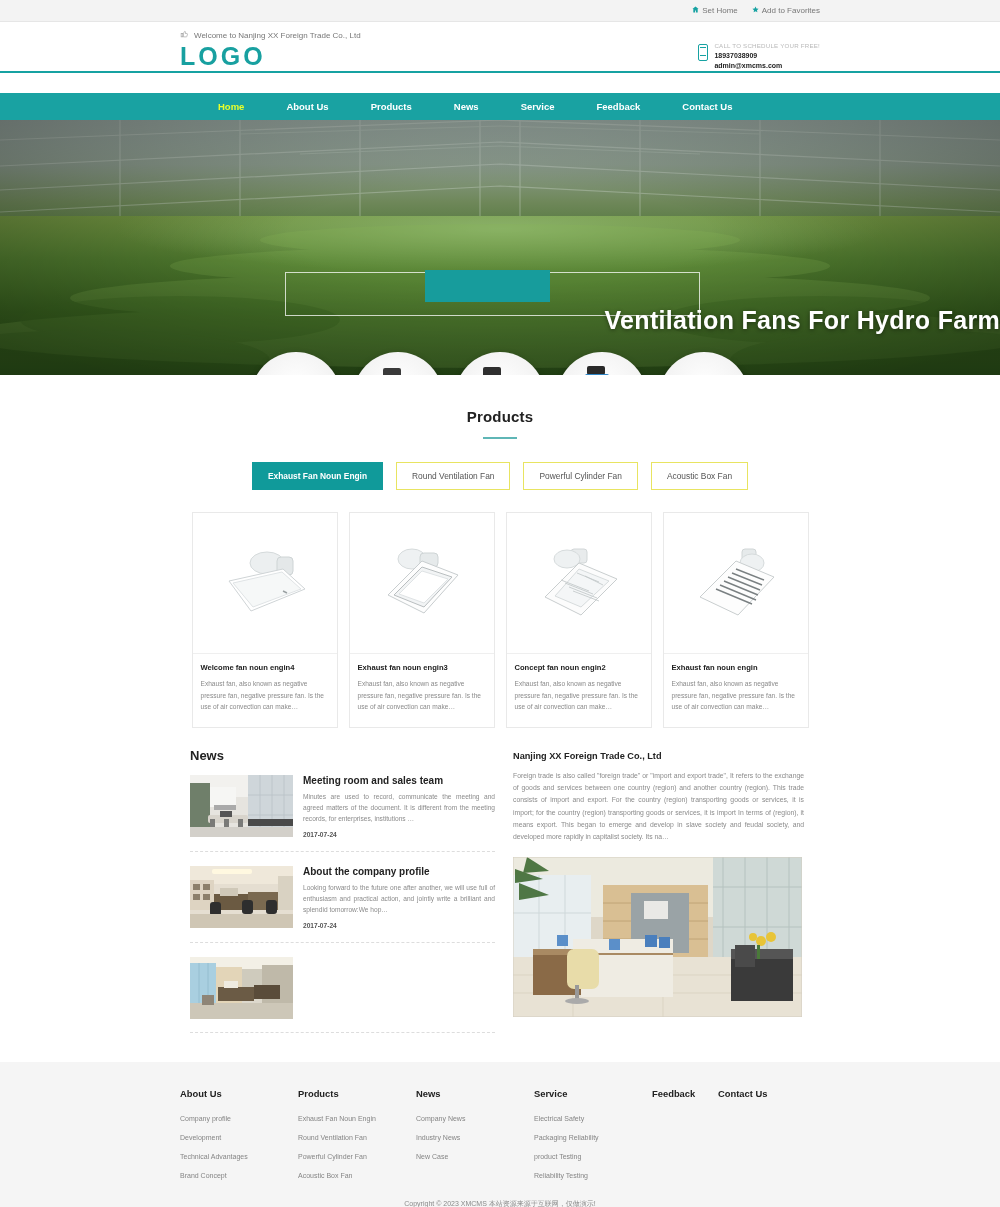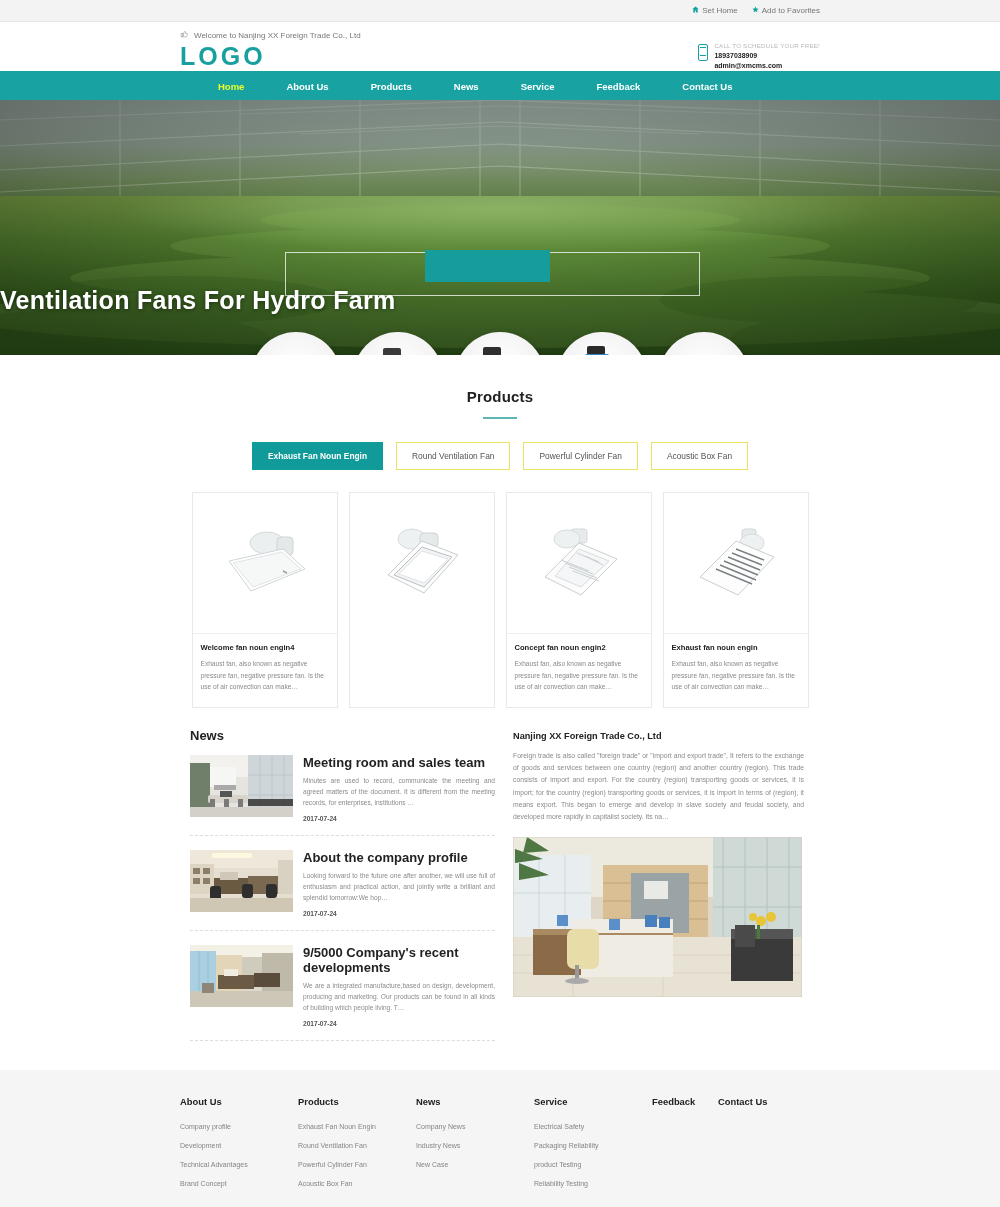--- a/index.html
+++ b/index.html
@@ -40,21 +40,21 @@
   .phone-ico::before {
     content: ""; position: absolute; left: 1px; right: 1px; top: 2.5px; bottom: 3.5px;
     border-top: 1px solid #17a2a2; border-bottom: 1px solid #17a2a2;
   }
   .contact-txt { font-size: 6.5px; line-height: 1.45; }
   .contact-txt .c1 { color: #b9b9b9; font-size: 6.2px; letter-spacing: .2px; }
   .contact-txt .c2 { color: #222; font-weight: bold; font-size: 7px; }
   .contact-txt .c3 { color: #222; font-weight: bold; font-size: 7px; }
 
   
-  .nav { height: 27px; background: #19a2a2; }
+  .nav { height: 27px; background: #19a2a2; margin-top: 20px; }
   .nav .inner { display: flex; height: 27px; align-items: center; }
   .nav a {
     color: #fff; font-size: 9.5px; font-weight: bold; text-decoration: none;
     padding: 0 16px; line-height: 27px; display: block;
   }
   .nav a.active { color: #e9ff2a; }
   .nav-list { display: flex; margin-left: 22px; }
   .nav-item + .nav-item { margin-left: 10px; }
 
   
@@ -77,21 +77,21 @@
   .hero-caption { position: absolute; left: 0; right: 0; top: 0; }
   .cap-box {
     position: absolute; left: 285px; top: 152px; width: 415px; height: 44px;
     border: 1px solid rgba(255,255,255,.75);
   }
   .cap-tealbar {
     position: absolute; left: 425px; top: 150px; width: 125px; height: 32px;
     background: #179c9c;
   }
   .hero-title {
-    position: absolute; left: 0; right: 0; top: 186px; text-align: left;
+    position: absolute; left: 0; right: 0; top: 186px; text-align: right;
     color: #fff; font-size: 25px; font-weight: bold; letter-spacing: .3px;
     text-shadow: 0 1px 4px rgba(0,0,0,.45);
     font-family: "Liberation Sans", sans-serif;
   }
 
   .hero-items { position: absolute; left: 0; right: 0; top: 232px; display: flex; justify-content: center; gap: 12px; }
   .hero-item { width: 90px; height: 90px; border-radius: 50%; overflow: hidden; position: relative;
     background: radial-gradient(circle at 50% 38%, #fff 0%, #f3f3f3 55%, #e4e4e4 100%);
     box-shadow: 0 2px 6px rgba(0,0,0,.25); }
   .hero-item .fanimg { position: absolute; inset: 0; }
@@ -117,21 +117,21 @@
   .card-desc { font-size: 6.6px; color: #8a8a8a; line-height: 1.75; margin-top: 6px; }
 
   
   .mid { display: flex; gap: 18px; margin-top: 20px; }
   .news { width: 305px; }
   .news-h { font-size: 13px; font-weight: bold; color: #222; }
   .news-item { display: flex; gap: 10px; padding: 14px 0 13px; border-bottom: 1px dashed #ddd; }
   .news-item:first-of-type { padding-top: 12px; }
   .news-thumb { width: 103px; height: 62px; flex: 0 0 auto; overflow: hidden; position: relative; background: #ddd; }
   .news-txt { flex: 1; }
-  .news-title { font-size: 13px; font-weight: bold; color: #222; }
+  .news-title { font-size: 10px; font-weight: bold; color: #222; }
   .news-body { font-size: 6.6px; color: #8b8b8b; line-height: 1.72; margin-top: 5px; text-align: justify; }
   .news-date { font-size: 6.6px; color: #555; font-weight: bold; margin-top: 6px; }
 
   .about { width: 291px; }
   .about-h { font-size: 9.2px; font-weight: bold; color: #222; margin-top: 3px; }
   .about-body { font-size: 6.8px; color: #8b8b8b; line-height: 1.82; margin-top: 9px; text-align: justify; }
   .about-img { width: 289px; height: 160px; margin-top: 13px; position: relative; overflow: hidden; background: #cfc9bb; }
 
   
   .footer { background: #f5f5f5; margin-top: 29px; padding-top: 26px; padding-bottom: 20px; }
@@ -369,20 +369,24 @@
           <div class="card">
             <div class="card-img"><svg viewBox="0 0 146 140" width="146" height="140">
                 <g transform="translate(32,38)">
                   <ellipse cx="30" cy="8" rx="14" ry="10" fill="#eef1f2" stroke="#d6dbdc"></ellipse>
                   <rect x="38" y="2" width="18" height="14" rx="4" fill="#e6eaeb" stroke="#ced4d5"></rect>
                   <path d="M40 10 L76 24 L42 62 L6 44 Z" fill="#fdfdfd" stroke="#c8cdcf"></path>
                   <path d="M40 16 L70 26 L42 56 L12 44 Z" fill="#f2f4f5" stroke="#b9bec0"></path>
                   <path d="M40 20 L66 28 L42 52 L17 43 Z" fill="#ffffff" stroke="#dfe3e5"></path>
                 </g>
               </svg></div>
+            <div class="card-body">
+              <div class="card-title">Exhaust fan noun engin3</div>
+              <div class="card-desc">Exhaust fan, also known as negative pressure fan, negative pressure fan. Is the use of air convection can make…</div>
+            </div>
           </div>
           <div class="card">
             <div class="card-img"><svg viewBox="0 0 146 140" width="146" height="140">
                 <g transform="translate(34,36)">
                   <rect x="30" y="0" width="16" height="14" rx="3" fill="#e8ebec" stroke="#d2d7d8"></rect>
                   <ellipse cx="26" cy="10" rx="13" ry="9" fill="#eef1f2" stroke="#d6dbdc"></ellipse>
                   <path d="M38 14 L76 30 L40 66 L4 48 Z" fill="#fcfcfc" stroke="#c9cecf"></path>
                   <path d="M38 20 L68 32 L40 58 L14 47 Z" fill="#f4f6f7" stroke="#d7dcdd"></path>
                   <g stroke="#c4c9cb" stroke-width=".9">
                     <path d="M24 34 L52 45"></path>
@@ -495,25 +499,20 @@
                   </g>
                   <rect x="26" y="10" width="26" height="36" fill="#e3d5b8"></rect>
                   <rect x="52" y="12" width="20" height="30" fill="#cfcbbd"></rect>
                   <rect x="72" y="8" width="31" height="38" fill="#bfb9a9"></rect>
                   <rect x="28" y="30" width="36" height="14" fill="#6b5b45"></rect>
                   <rect x="64" y="28" width="26" height="14" fill="#5a4c3a"></rect>
                   <rect x="34" y="24" width="14" height="7" fill="#efebe0"></rect>
                   <rect x="0" y="46" width="103" height="16" fill="#cdc7b8"></rect>
                   <rect x="12" y="38" width="12" height="10" fill="#8e8577"></rect>
                 </svg></div>
-              <div class="news-txt">
-                <div class="news-title">9/5000 Company's recent developments</div>
-                <div class="news-body">We are a integrated manufacture,based on design, development, producing and marketing. Our products can be found in all kinds of building which people living. T…</div>
-                <div class="news-date">2017-07-24</div>
-              </div>
             </div>
           </div>
       </div>
       <div class="about">
         <div class="about-h">Nanjing XX Foreign Trade Co., Ltd</div>
         <div class="about-body">Foreign trade is also called "foreign trade" or "import and export trade", It refers to the exchange of goods and services between one country (region) and another country (region). This trade consists of import and export. For the country (region) transporting goods or services, it is import; for the country (region) transporting goods or services, it is import In terms of (region), it means export. This began to emerge and develop in slave society and feudal society, and developed more rapidly in capitalist society. Its na…</div>
         <div class="about-img">
           <svg viewBox="0 0 289 160" preserveAspectRatio="none" width="289" height="160">
             <rect width="289" height="160" fill="#ded7c8"></rect>
             <rect x="0" y="0" width="289" height="60" fill="#eceadf"></rect>

